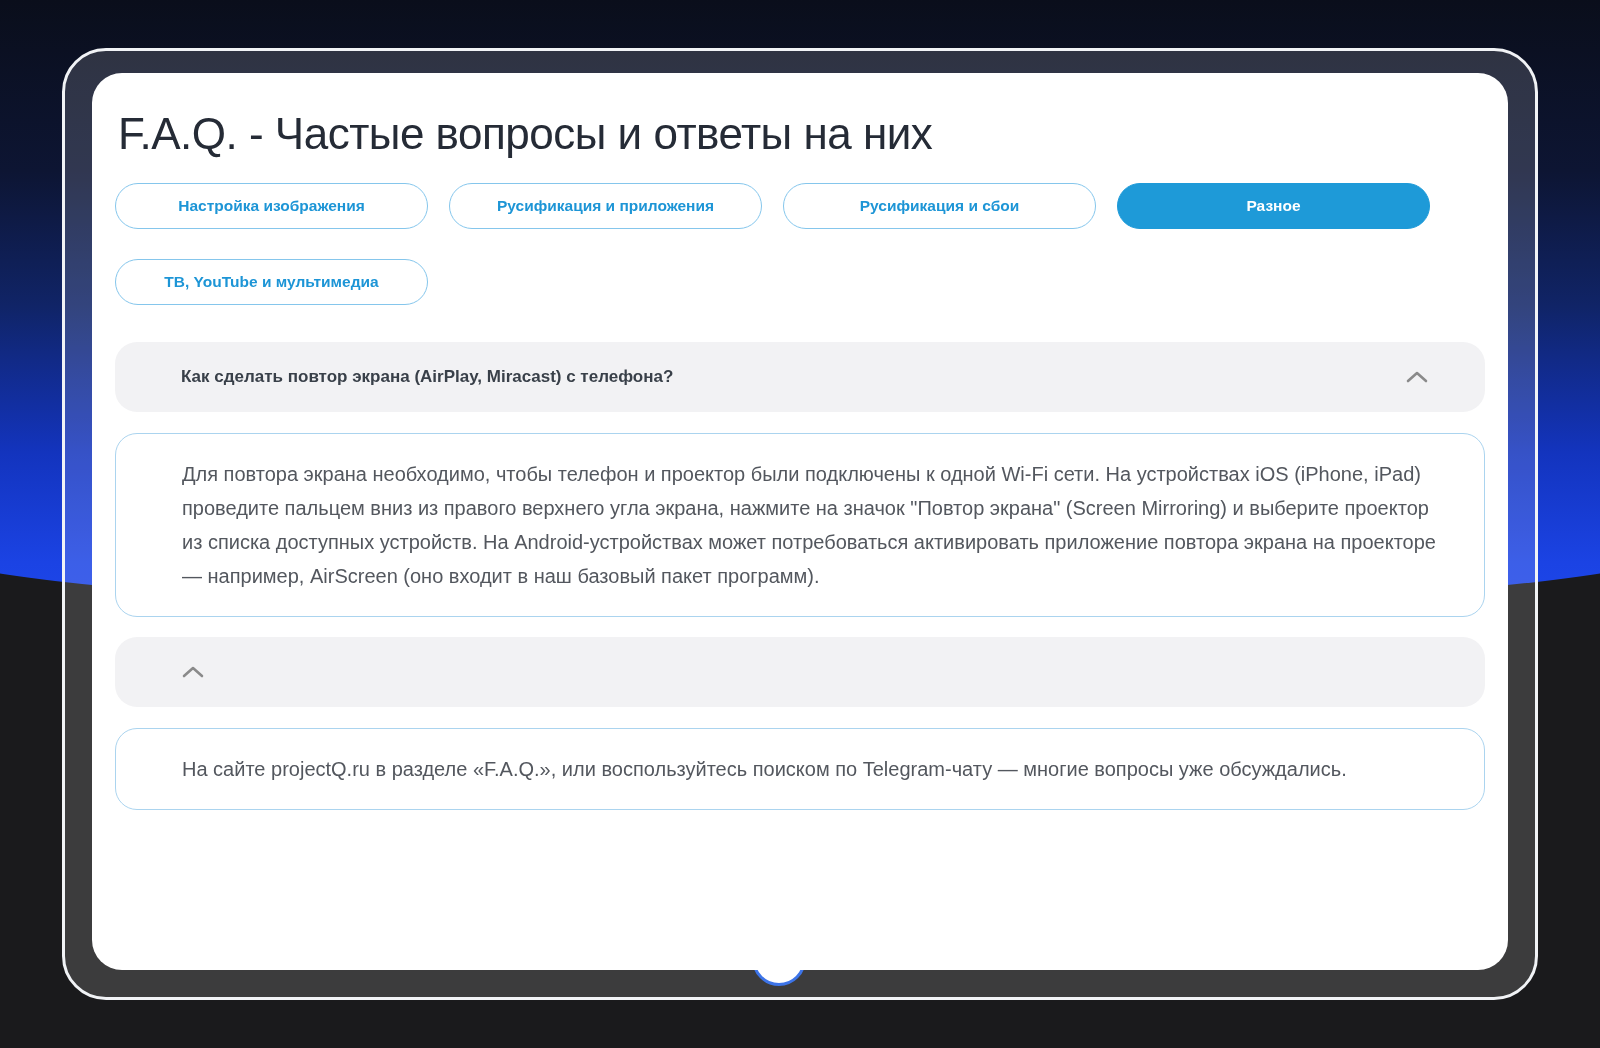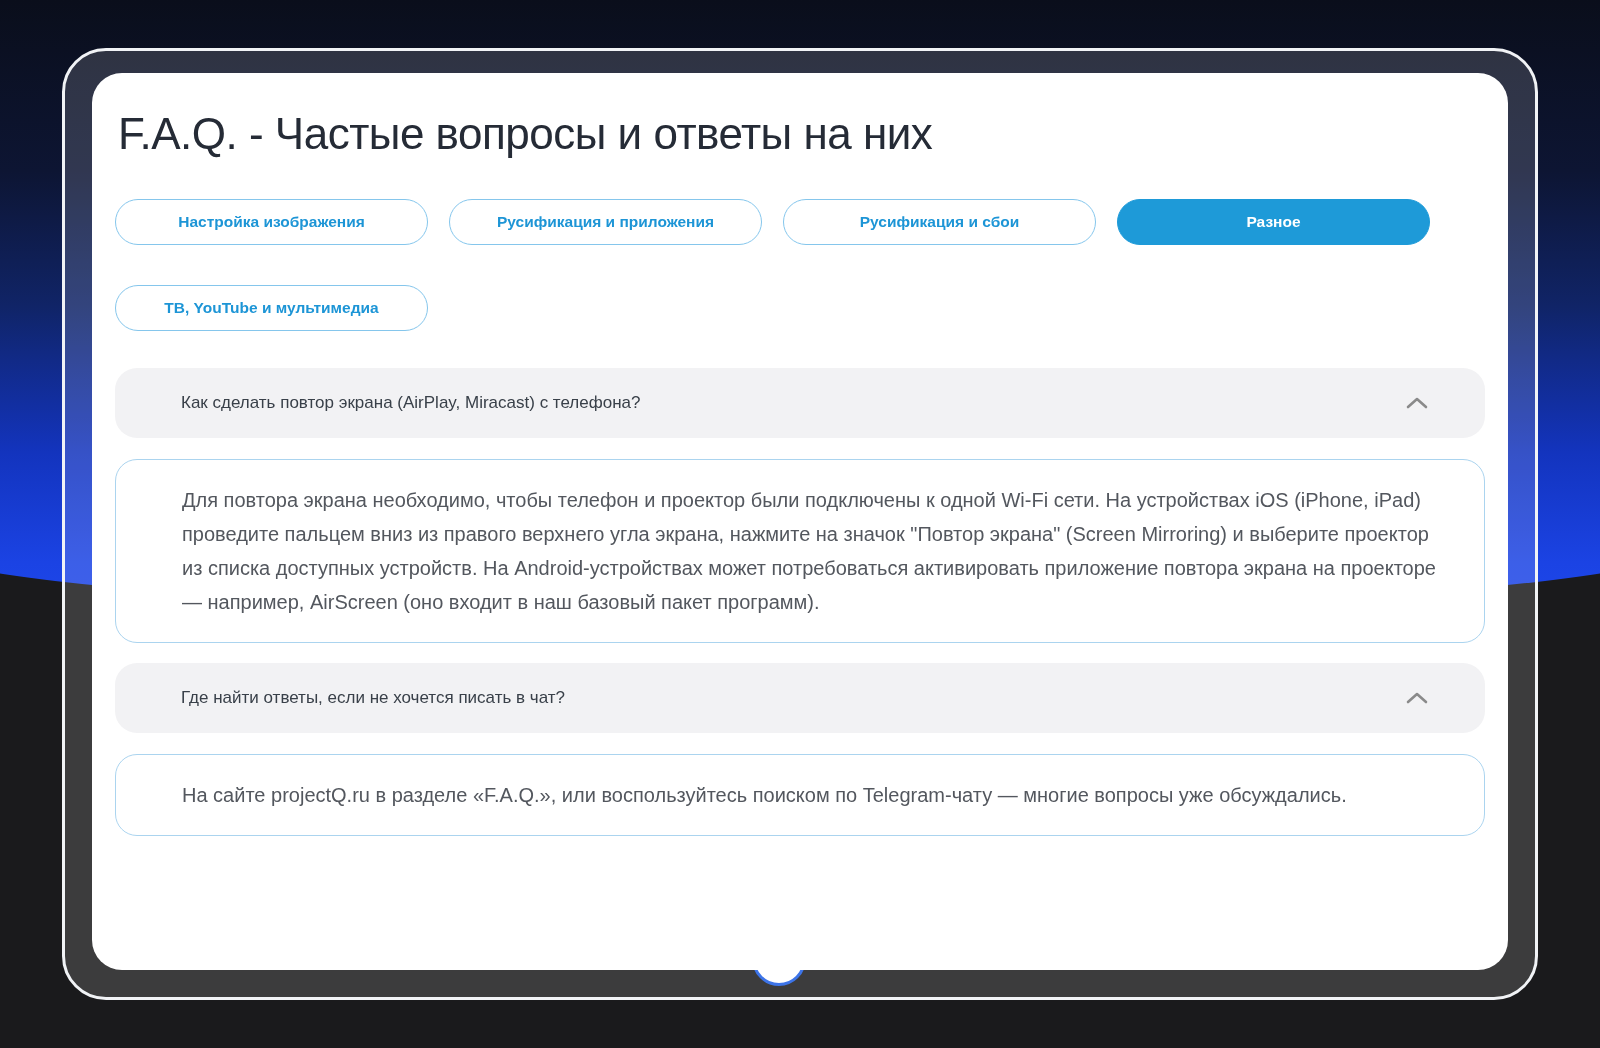--- a/index.html
+++ b/index.html
@@ -36,21 +36,21 @@
     z-index: 2;
     padding: 22px 23px 0 23px;
     overflow: hidden;
   }
   
   .page-title {
     margin: 14px 0 0 3px;
     font-size: 44px; font-weight: normal; color: #252b36;
     letter-spacing: -0.5px;
   }
-  .pills { display: flex; flex-wrap: wrap; gap: 40px 21px; margin-top: 40px; }
+  .pills { display: flex; flex-wrap: wrap; gap: 30px 21px; margin-top: 24px; }
   .pill {
     width: 313px; height: 46px;
     display: flex; align-items: center; justify-content: center;
     border-radius: 23px;
     border: 1px solid #85c6ec;
     background: #ffffff;
     color: #1d95d6; font-size: 15.5px; font-weight: bold;
     cursor: pointer;
   }
   .pill.active {
@@ -59,21 +59,21 @@
   .faq-list { margin-top: 37px; }
   .q-box {
     margin-top: 20px;
     height: 70px;
     background: #f2f2f4;
     border-radius: 22px;
     display: flex; align-items: center; justify-content: space-between;
     padding: 0 56px 0 66px;
     cursor: pointer;
   }
-  .q-text { font-size: 17px; font-weight: 400; color: #394049; }
+  .q-text { font-size: 17px; font-weight: 700; color: #394049; }
   .chev { width: 24px; height: 14px; flex: 0 0 auto; }
   .a-box {
     margin-top: 21px;
     border: 1.5px solid #abd4ef;
     border-radius: 22px;
     background: #ffffff;
     padding: 23px 44px 23px 66px;
     font-size: 20px; line-height: 1.7; color: #53575e;
   }
 </style>
@@ -104,21 +104,20 @@
       <div class="q-box">
         <span class="q-text">Как сделать повтор экрана (AirPlay, Miracast) с телефона?</span>
         <svg class="chev" viewBox="0 0 24 14">
           <polyline points="3,11 12,3 21,11" fill="none" stroke="#8a8a8a" stroke-width="2.6" stroke-linecap="round" stroke-linejoin="round"></polyline>
         </svg>
       </div>
       <div class="a-box">Для повтора экрана необходимо, чтобы телефон и проектор были подключены к одной Wi-Fi сети. На устройствах iOS (iPhone, iPad) проведите пальцем вниз из правого верхнего угла экрана, нажмите на значок "Повтор экрана" (Screen Mirroring) и выберите проектор из списка доступных устройств. На Android-устройствах может потребоваться активировать приложение повтора экрана на проекторе — например, AirScreen (оно входит в наш базовый пакет программ).</div>
 
 
       <div class="q-box">
-        <span class="q-text">Где найти ответы, если не хочется писать в чат?</span>
         <svg class="chev" viewBox="0 0 24 14">
           <polyline points="3,11 12,3 21,11" fill="none" stroke="#8a8a8a" stroke-width="2.6" stroke-linecap="round" stroke-linejoin="round"></polyline>
         </svg>
       </div>
       <div class="a-box">На сайте projectQ.ru в разделе «F.A.Q.», или воспользуйтесь поиском по Telegram-чату — многие вопросы уже обсуждались.</div>
 
     </div>
   </div>
 </div>
 

